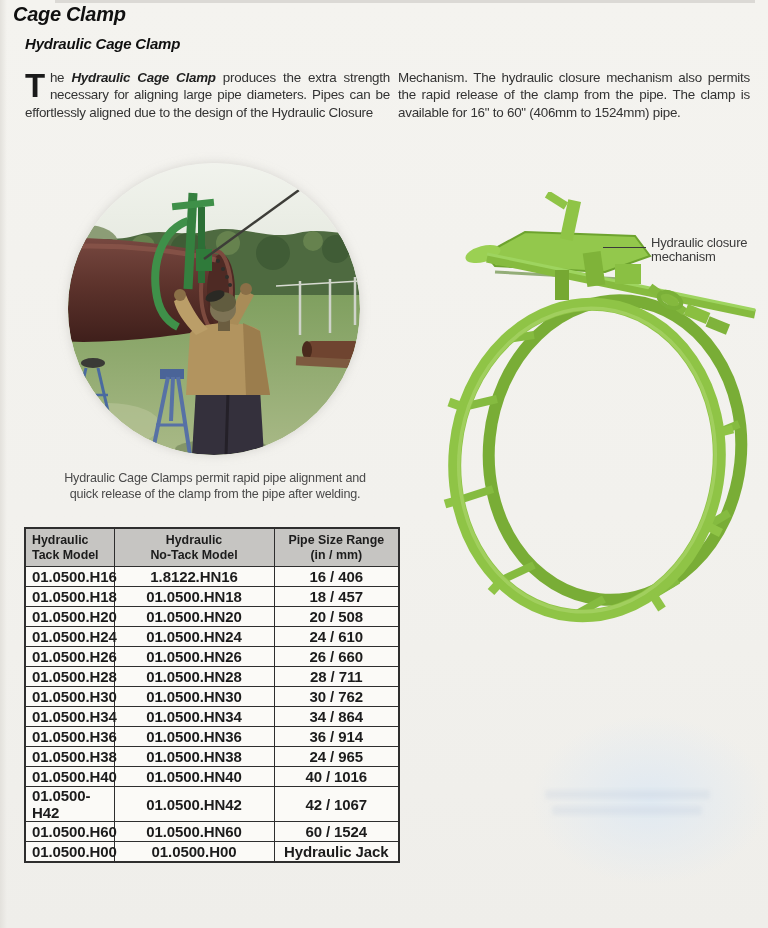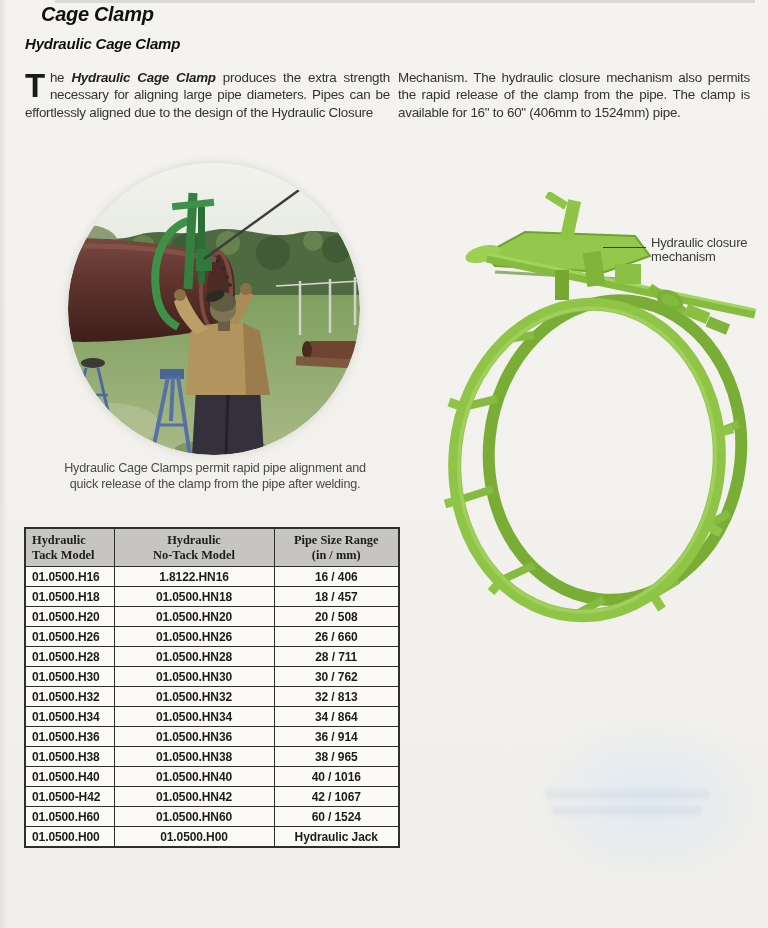--- a/index.html
+++ b/index.html
@@ -4,50 +4,50 @@
 <style>
   html,body{margin:0;padding:0;}
   .page{
     position:relative; width:768px; height:928px; overflow:hidden;
     background:linear-gradient(180deg,#f4f3ef 0%,#f2f1ed 55%,#efeeea 100%);
     font-family:"Liberation Sans",sans-serif; color:#2b2b2b;
   }
   .top-smudge{position:absolute;left:55px;top:0;width:700px;height:3px;background:#bdbbb6;opacity:.45;}
   .left-strip{position:absolute;left:0;top:0;width:7px;height:928px;background:linear-gradient(90deg,#e3e1dc,rgba(227,225,220,0));}
 
-  .title{position:absolute;left:41px;top:3px;margin:0;font-size:20px;font-weight:bold;font-style:italic;color:#101010;letter-spacing:-0.3px;}
+  .title{position:absolute;left:13px;top:3px;margin:0;font-size:20px;font-weight:bold;font-style:italic;color:#101010;letter-spacing:-0.3px;}
   .subtitle{position:absolute;left:25px;top:35px;margin:0;font-size:15px;font-weight:bold;font-style:italic;color:#101010;letter-spacing:-0.2px;}
 
   .intro-left,.intro-right{
     position:absolute;top:69px;font-size:13.4px;line-height:17.4px;
     text-align:justify;color:#333;letter-spacing:-0.25px;
   }
   .intro-left{left:25px;width:365px;}
   .intro-right{left:398px;width:352px;}
   .dropcap{float:left;font-size:33px;line-height:29px;font-weight:bold;color:#1a1a1a;margin:2px 5px 0 0;}
   .bi{font-weight:bold;font-style:italic;color:#1f1f1f;}
 
   .photo{position:absolute;left:68px;top:163px;width:292px;height:292px;border-radius:50%;overflow:hidden;box-shadow:0 0 10px rgba(190,188,182,.55);}
   .photo svg{display:block;}
 
-  .caption{position:absolute;left:50px;top:460px;width:330px;text-align:center;font-size:12.6px;line-height:16.4px;color:#4a4a4a;letter-spacing:-0.2px;}
+  .caption{position:absolute;left:50px;top:470px;width:330px;text-align:center;font-size:12.6px;line-height:16.4px;color:#4a4a4a;letter-spacing:-0.2px;}
 
   .diagram{position:absolute;left:435px;top:192px;width:333px;height:435px;}
   .pointer-line{position:absolute;left:603px;top:247px;width:43px;height:0;border-top:1.5px solid #3a3a3a;}
   .diagram-label{position:absolute;left:651px;top:236px;font-size:13px;line-height:13.5px;color:#3c3c3c;letter-spacing:-0.2px;}
 
   table.spec{
     position:absolute;left:24px;top:527px;width:374px;
     border-collapse:collapse;border:2px solid #2e2e2e;background:#fbfaf7;
     table-layout:fixed;
   }
   table.spec th,table.spec td{border:1px solid #2e2e2e;font-weight:bold;color:#1c1c1c;}
-  table.spec thead th{background:#c6c5c2;font-size:12.4px;line-height:1.18;padding:4px 2px;vertical-align:middle;font-family:Liberation Serif, serif;}
+  table.spec thead th{background:#c6c5c2;font-size:12.4px;line-height:1.18;padding:4px 2px;vertical-align:middle;}
   table.spec thead th.c1{text-align:left;padding-left:6px;}
-  table.spec td{font-size:12px;height:19px;padding:0 2px;text-align:center;letter-spacing:-0.1px;}
+  table.spec td{font-size:15px;height:19px;padding:0 2px;text-align:center;letter-spacing:-0.1px;}
   table.spec td.c1{text-align:left;padding-left:6px;}
 
   .artifact-blue{position:absolute;left:530px;top:715px;width:240px;height:170px;
     background:radial-gradient(ellipse at center,#dde8f3 0%,rgba(221,232,243,0) 70%);opacity:.85;}
   .artifact-ghost{position:absolute;background:#b9c6d8;opacity:.22;border-radius:3px;filter:blur(2px);}
   .g1{left:545px;top:790px;width:165px;height:9px;}
   .g2{left:552px;top:806px;width:150px;height:9px;}
 </style>
 </head>
 <body>
@@ -235,53 +235,53 @@
           <td class="c1">01.0500.H18</td>
           <td>01.0500.HN18</td>
           <td>18 / 457</td>
         </tr>
         <tr>
           <td class="c1">01.0500.H20</td>
           <td>01.0500.HN20</td>
           <td>20 / 508</td>
         </tr>
         <tr>
+          <td class="c1">01.0500.H24</td>
+          <td>01.0500.HN24</td>
+          <td>24 / 610</td>
+        </tr>
+        <tr>
           <td class="c1">01.0500.H26</td>
           <td>01.0500.HN26</td>
           <td>26 / 660</td>
         </tr>
         <tr>
           <td class="c1">01.0500.H28</td>
           <td>01.0500.HN28</td>
           <td>28 / 711</td>
         </tr>
         <tr>
           <td class="c1">01.0500.H30</td>
           <td>01.0500.HN30</td>
           <td>30 / 762</td>
         </tr>
         <tr>
-          <td class="c1">01.0500.H32</td>
-          <td>01.0500.HN32</td>
-          <td>32 / 813</td>
-        </tr>
-        <tr>
           <td class="c1">01.0500.H34</td>
           <td>01.0500.HN34</td>
           <td>34 / 864</td>
         </tr>
         <tr>
           <td class="c1">01.0500.H36</td>
           <td>01.0500.HN36</td>
           <td>36 / 914</td>
         </tr>
         <tr>
           <td class="c1">01.0500.H38</td>
           <td>01.0500.HN38</td>
-          <td>38 / 965</td>
+          <td>24 / 965</td>
         </tr>
         <tr>
           <td class="c1">01.0500.H40</td>
           <td>01.0500.HN40</td>
           <td>40 / 1016</td>
         </tr>
         <tr>
           <td class="c1">01.0500-H42</td>
           <td>01.0500.HN42</td>
           <td>42 / 1067</td>

